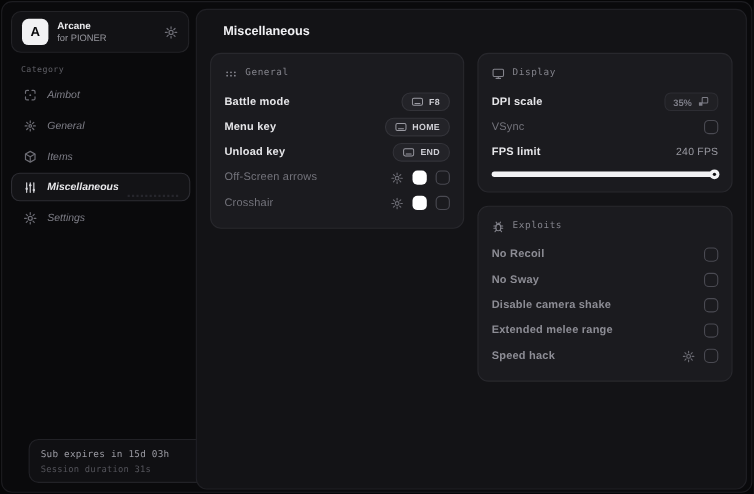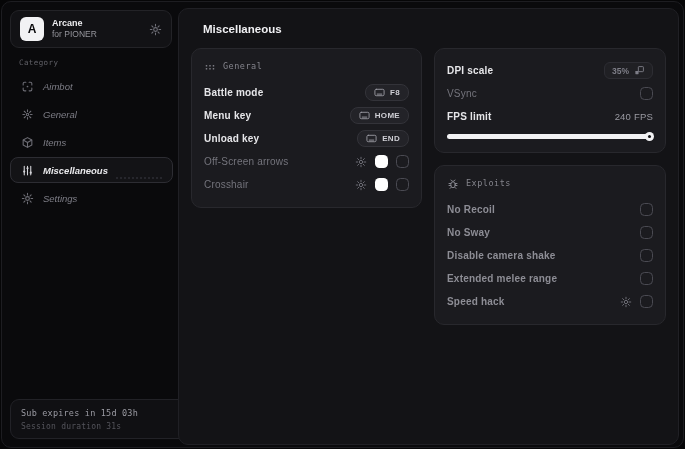--- a/index.html
+++ b/index.html
@@ -20,21 +20,21 @@
   .cat-label { margin:10px 0 6px 17px; font-family:"DejaVu Sans Mono", monospace; font-size:7.5px;
     color:#606067; letter-spacing:.4px; }
   .nav { display:flex; flex-direction:column; gap:2px; padding:0 4px 0 8px;font-style:italic; }
   .nav-item { height:26px; display:flex; align-items:center; gap:9px; padding:0 10px; border-radius:8px;
     color:#7e7e87; font-size:9.5px; border:1px solid transparent; position:relative; cursor:pointer; }
   .nav-item .nicon { display:flex; color:#6d6d75; }
   .nav-item.active { color:#e9e9ec; background:#131316; border-color:#2d2d33; font-weight:700; }
   .nav-item.active .nicon { color:#d6d6db; }
   .wm { position:absolute; right:10px; bottom:3px; width:46px; border-top:2px dotted #26262c; }
 
-  .side-footer { position:absolute; left:8px; bottom:8px; width:194px; background:#101013;
+  .side-footer { position:absolute; left:24px; bottom:8px; width:194px; background:#101013;
     border:1px solid #222227; border-radius:9px; padding:8px 10px 7px; }
   .sf1 { font-family:"DejaVu Sans Mono", monospace; font-size:8.5px; color:#9b9ba3; margin-bottom:4px; letter-spacing:.2px;}
   .sf2 { font-family:"DejaVu Sans Mono", monospace; font-size:8px; color:#54545b; letter-spacing:.2px;}
 
   
   .main { position:absolute; left:176px; top:6px; width:501px; height:437px; background:#131316;
     border:1px solid #202025; border-radius:10px; padding:14px 12px 12px; }
   .page-title { font-size:11.5px; font-weight:700; color:#f0f0f3; padding-left:12px; }
   .cols { display:flex; gap:12px; margin-top:13px; padding:0 0 0 0; }
   .col-l { width:232px; }
@@ -240,20 +240,29 @@
               <span class="swatch" style="background:#ffffff"></span>
               <span class="checkbox"></span>
             </span>
           </div>
         </div>
       </div>
 
       <div class="col-r">
 
         <div class="panel">
+          <div class="p-head">
+            <span>
+              <svg width="12" height="12" viewBox="0 0 24 24" fill="none" stroke="currentColor" stroke-width="2" stroke-linecap="round">
+                <rect x="2.5" y="4" width="19" height="13" rx="2"></rect>
+                  <path d="M12 17v3.5M8 20.5h8"></path>
+              </svg>
+            </span>
+            <span>Display</span>
+          </div>
 
           <div class="row">
             <span class="lbl">DPI scale</span>
             <span class="dpi-badge">
               <span>35%</span>
               <span>
                 <svg width="11" height="11" viewBox="0 0 24 24" fill="none" stroke="currentColor" stroke-width="2">
                   <rect x="3" y="13" width="7" height="7" rx="1" fill="currentColor" stroke="none"></rect>
                   <rect x="9.5" y="3.5" width="11" height="11" rx="1.5"></rect>
                 </svg>

